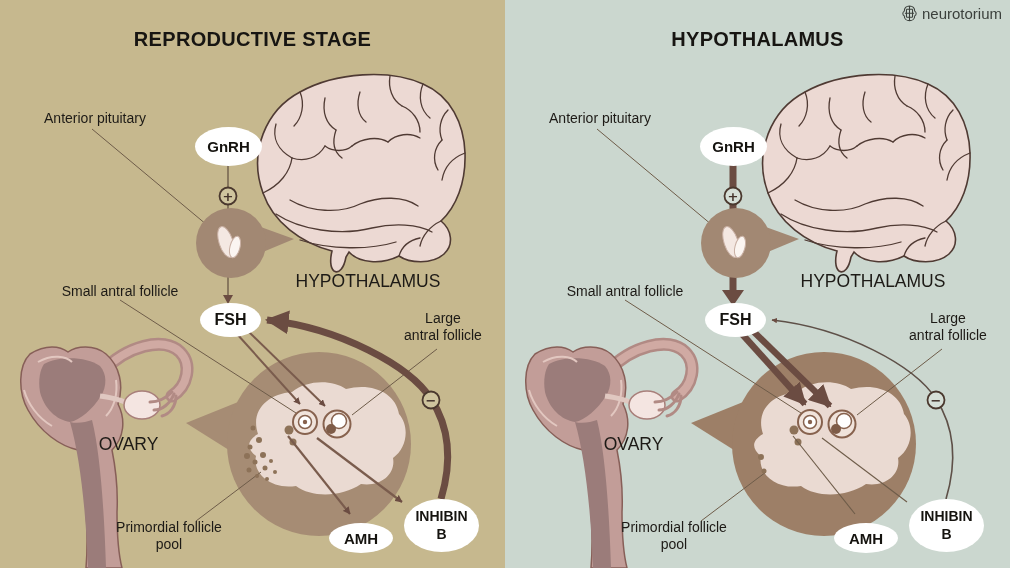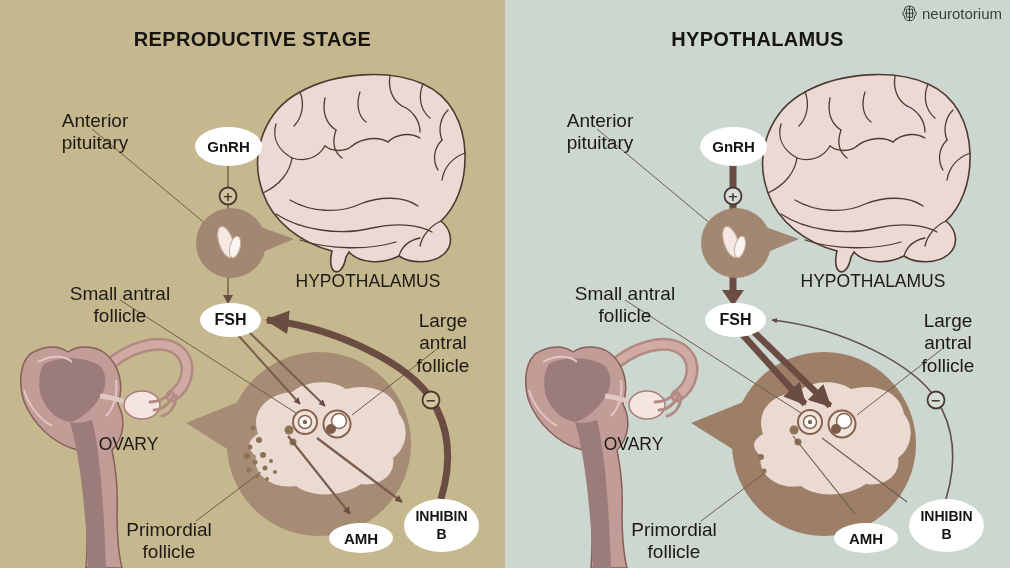--- a/index.html
+++ b/index.html
@@ -4,21 +4,21 @@
 <style>
   html,body{margin:0;padding:0;}
   body{width:1010px;height:568px;overflow:hidden;font-family:"Liberation Sans",sans-serif;}
   .stage{position:relative;width:1010px;height:568px;display:flex;}
   .panel{position:relative;width:505px;height:568px;overflow:hidden;}
   .panel--left{background:#c6b88e;}
   .panel--right{background:#cbd7cf;}
   svg.art{position:absolute;left:0;top:0;width:505px;height:568px;}
 
   
-  .lbl{position:absolute;color:#1d1a16;font-size:19px;line-height:1.18;text-align:center;}
+  .lbl{position:absolute;color:#1d1a16;font-size:14px;line-height:1.18;text-align:center;}
   .pre{white-space:pre-line;}
   .b{font-weight:normal;}
   .title{left:0;right:0;top:28px;font-size:20px;font-weight:bold;letter-spacing:.3px;text-align:center;color:#171512;}
   .pill{position:absolute;background:#ffffff;border-radius:50%;display:flex;align-items:center;justify-content:center;
         font-weight:bold;color:#15130f;text-align:center;}
 
   
   .logo{position:absolute;top:4px;right:8px;display:flex;align-items:center;gap:3px;}
   .logo-text{font-size:15px;font-weight:500;color:#3b403c;}
 

